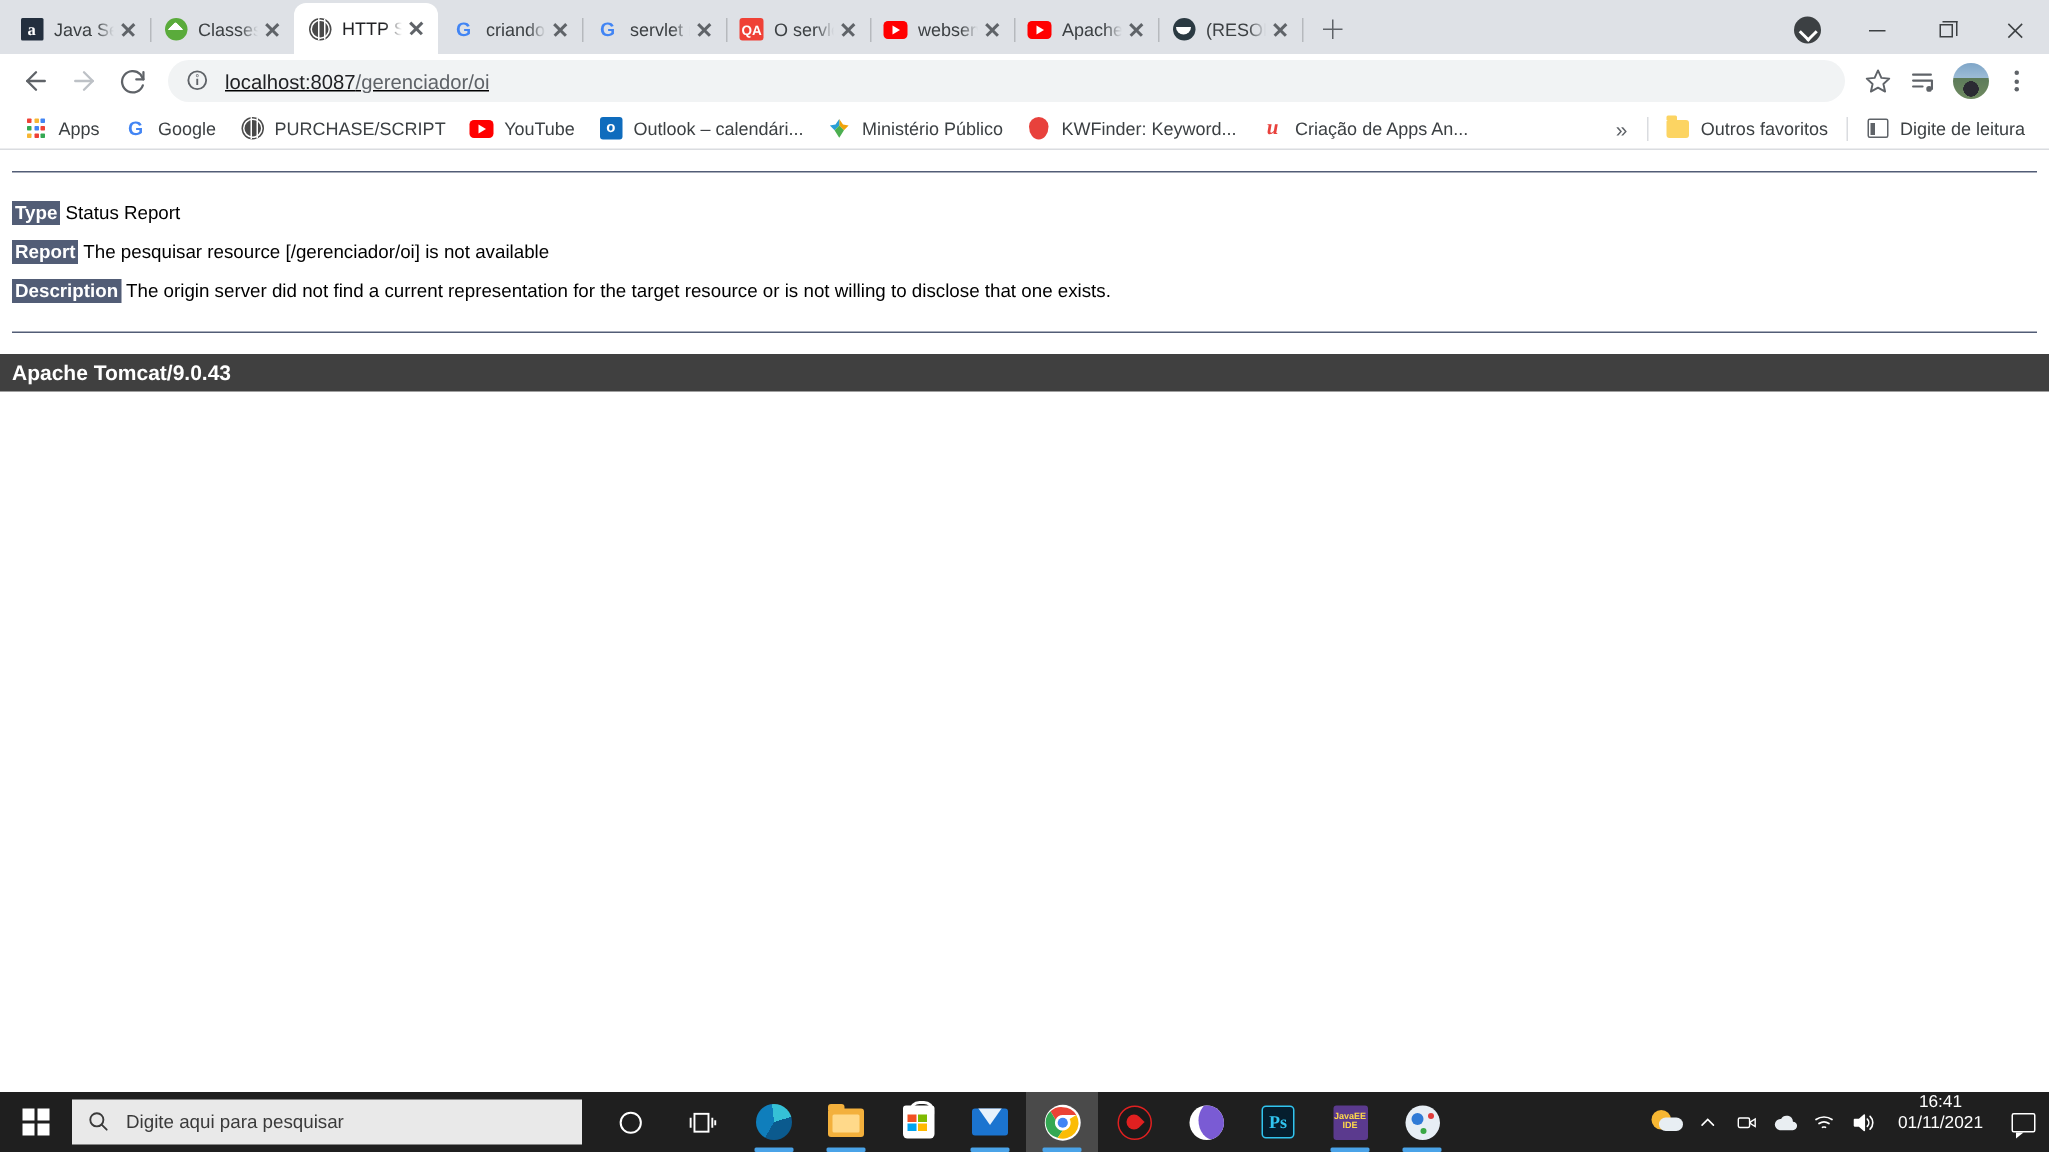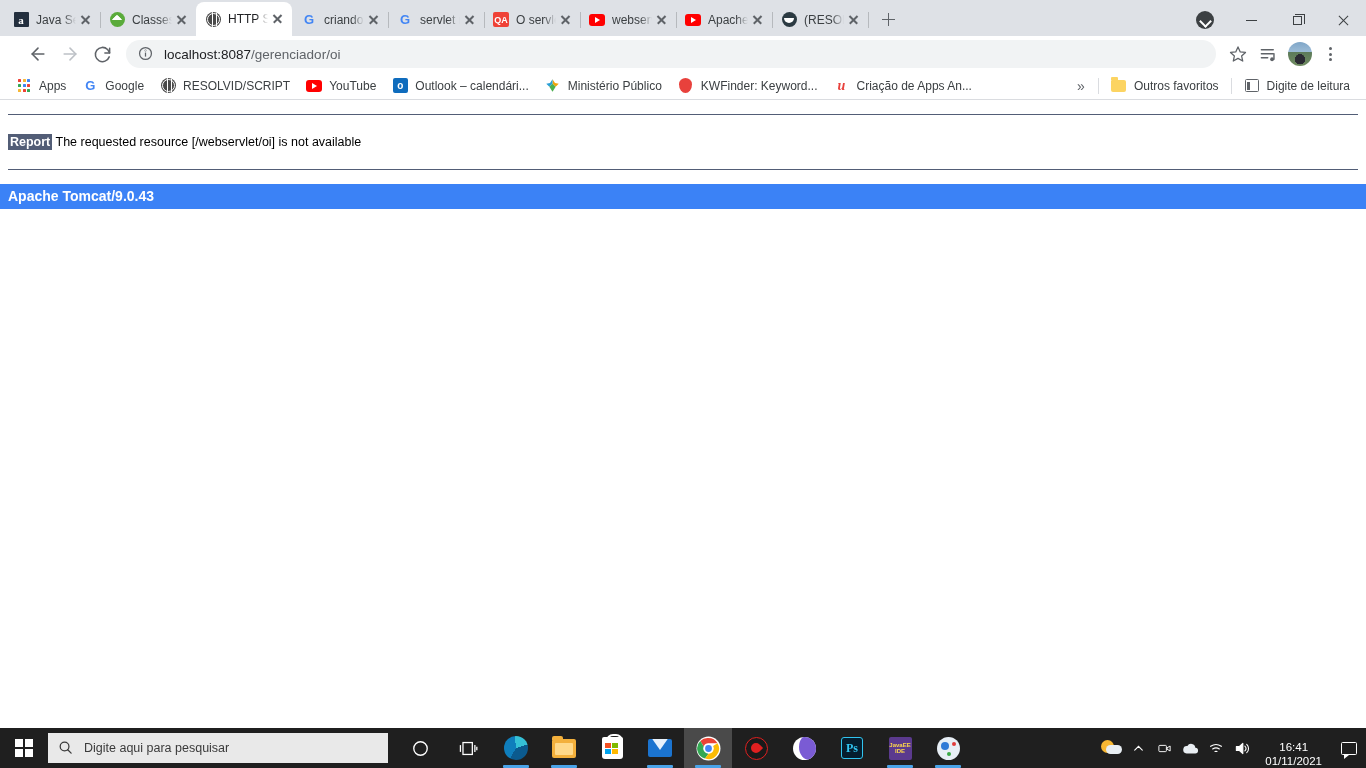--- a/index.html
+++ b/index.html
@@ -50,21 +50,21 @@
   .dlcircle::after { content: ""; position: absolute; left: 5px; top: 6px; width: 7px; height: 7px; border-right: 2px solid #fff; border-bottom: 2px solid #fff; transform: rotate(45deg); }
   .wc .min { width: 11px; height: 1px; background: #3c4043; }
   .wc .max { width: 9px; height: 9px; border: 1px solid #3c4043; position: relative; }
   .wc .max::after { content: ""; position: absolute; left: 1px; top: -3px; width: 9px; height: 9px; border-top: 1px solid #3c4043; border-right: 1px solid #3c4043; }
   .wc .cls { width: 12px; height: 12px; position: relative; }
   .wc .cls::before, .wc .cls::after { content: ""; position: absolute; left: 0; top: 5.5px; width: 13px; height: 1px; background: #3c4043; }
   .wc .cls::before { transform: rotate(45deg); }
   .wc .cls::after  { transform: rotate(-45deg); }
 
   
-  .toolbar { height: 36px; background: #ffffff; display: flex; align-items: center; padding: 0 22px; }
+  .toolbar { height: 36px; background: #ffffff; display: flex; align-items: center; padding: 0 8px; text-decoration: underline; }
   .navbtn { width: 32px; height: 32px; display: flex; align-items: center; justify-content: center; border-radius: 50%; color: #5f6368; }
   .navbtn.disabled { color: #bdc1c6; }
   .navbtn svg { display: block; }
   .omnibox {
     flex: 1 1 auto; height: 28px; background: #f1f3f4; border-radius: 14px;
     display: flex; align-items: center; margin: 0 6px 0 8px; padding: 0 12px;
   }
   .omnibox .info { width: 16px; height: 16px; margin-right: 10px; flex: 0 0 16px; color: #5f6368; }
   .urltext { font-size: 13.5px; color: #5f6368; white-space: nowrap; overflow: hidden; }
   .urltext .host { color: #202124; }
@@ -115,38 +115,38 @@
   .page { flex: 1 1 auto; background: #ffffff; overflow: hidden; padding: 0; }
   .tomcat { font-family: "Liberation Sans", sans-serif; color: #000; }
   .tomcat h1 {
     font-size: 22px; background-color: #525D76; color: #ffffff;
     font-weight: bold; margin: 0; padding: 6px 8px 7px 8px; letter-spacing: 0.1px;
   }
   .tomcat hr { height: 1px; border: none; border-top: 1px solid #525D76; margin: 14px 8px; }
   .tomcat p { font-size: 12.5px; margin: 0 0 0 0; padding: 0 8px; line-height: 26px; }
   .tomcat b { background-color: #525D76; color: #ffffff; padding: 1px 2px 1px 2px; font-weight: bold; }
   .tomcat h3 {
-    font-size: 14px; background-color: #3b82f6; color: #ffffff; font-weight: bold;
+    font-size: 14px; background-color: #404040; color: #ffffff; font-weight: bold;
     margin: 0; padding: 4px 8px 5px 8px;
   }
   .hr-wrap { padding: 0; }
 
   
   .taskbar { position: absolute; left: 0; bottom: 0; width: 1366px; height: 40px; background: #1f1f1f; display: flex; align-items: center; }
   .startbtn { width: 48px; height: 40px; display: flex; align-items: center; justify-content: center; }
   .winlogo { display: grid; grid-template-columns: 8px 8px; grid-template-rows: 8px 8px; gap: 1.6px; }
   .winlogo i { display: block; background: #ffffff; }
   .searchbox { width: 340px; height: 30px; background: #e9e9e9; display: flex; align-items: center; padding: 0 10px; }
   .searchbox .mag { width: 16px; height: 16px; margin-right: 10px; flex: 0 0 16px; }
   .searchbox span { font-size: 12.5px; color: #3a3a3a; }
   .tb-apps { display: flex; align-items: center; margin-left: 8px; }
   .tbapp { width: 48px; height: 40px; display: flex; align-items: center; justify-content: center; position: relative; }
   .tbapp.run::after { content: ""; position: absolute; bottom: 0; left: 11px; width: 26px; height: 3px; background: #4aa3e8; border-radius: 1px; }
   .tbapp.focus { background: #4a4a4a; }
-  .tray { margin-left: auto; display: flex; align-items: flex-end; height: 40px; padding-right: 0; }
+  .tray { margin-left: auto; display: flex; align-items: flex-start; height: 40px; padding-right: 0; }
   .trayico { width: 26px; height: 40px; display: flex; align-items: center; justify-content: center; color: #ffffff; }
   .clock { color: #ffffff; font-size: 11.5px; line-height: 14px; text-align: center; padding: 0 10px; }
   .actioncenter { width: 34px; height: 40px; display: flex; align-items: center; justify-content: center; }
   .speech { width: 16px; height: 13px; border: 1.4px solid #fff; border-radius: 1.5px; position: relative; }
   .speech::after { content: ""; position: absolute; left: 2px; bottom: -5px; width: 0; height: 0; border-left: 5px solid #fff; border-bottom: 4px solid transparent; }
   .g-edge, .g-chrome, .g-circ { width: 24px; height: 24px; border-radius: 50%; }
   .g-edge { background: conic-gradient(from 210deg, #0f7ebc 0 40%, #35c1d6 40% 62%, #0b5a8e 62% 100%); }
   .g-files { width: 24px; height: 19px; background: #f3b03c; border-radius: 2px; position: relative; }
   .g-files::before { content: ""; position: absolute; left: 0; top: -3px; width: 11px; height: 4px; background: #f3b03c; border-radius: 2px 2px 0 0; }
   .g-files::after { content: ""; position: absolute; left: 3px; top: 4px; width: 18px; height: 12px; background: #ffd98a; border-radius: 1px; }
@@ -350,21 +350,21 @@
       <span class="bmi">
           <span class="ico-g" style="color:#4285f4">G</span>
         </span>
       <span>Google</span>
     </div>
 
     <div class="bm">
       <span class="bmi">
           <span class="ico-globe"></span>
         </span>
-      <span>RESOLVID/SCRIPT</span>
+      <span>PURCHASE/SCRIPT</span>
     </div>
 
     <div class="bm">
       <span class="bmi">
           <span class="ico-yt"></span>
         </span>
       <span>YouTube</span>
     </div>
 
     <div class="bm">
@@ -419,21 +419,23 @@
         </span>
       <span>Digite de leitura</span>
     </div>
   </div>
 
   <div class="page">
     <div class="tomcat">
       <div class="hr-wrap">
           <hr>
         </div>
-      <p><b>Report</b> <span>The requested resource [/webservlet/oi] is not available</span></p>
+      <p><b>Type</b> <span>Status Report</span></p>
+      <p><b>Report</b> <span>The pesquisar resource [/gerenciador/oi] is not available</span></p>
+      <p><b>Description</b> <span>The origin server did not find a current representation for the target resource or is not willing to disclose that one exists.</span></p>
       <div class="hr-wrap">
           <hr>
         </div>
       <h3>Apache Tomcat/9.0.43</h3>
     </div>
   </div>
 </div>
 
 <div class="taskbar">
   <div class="startbtn">

